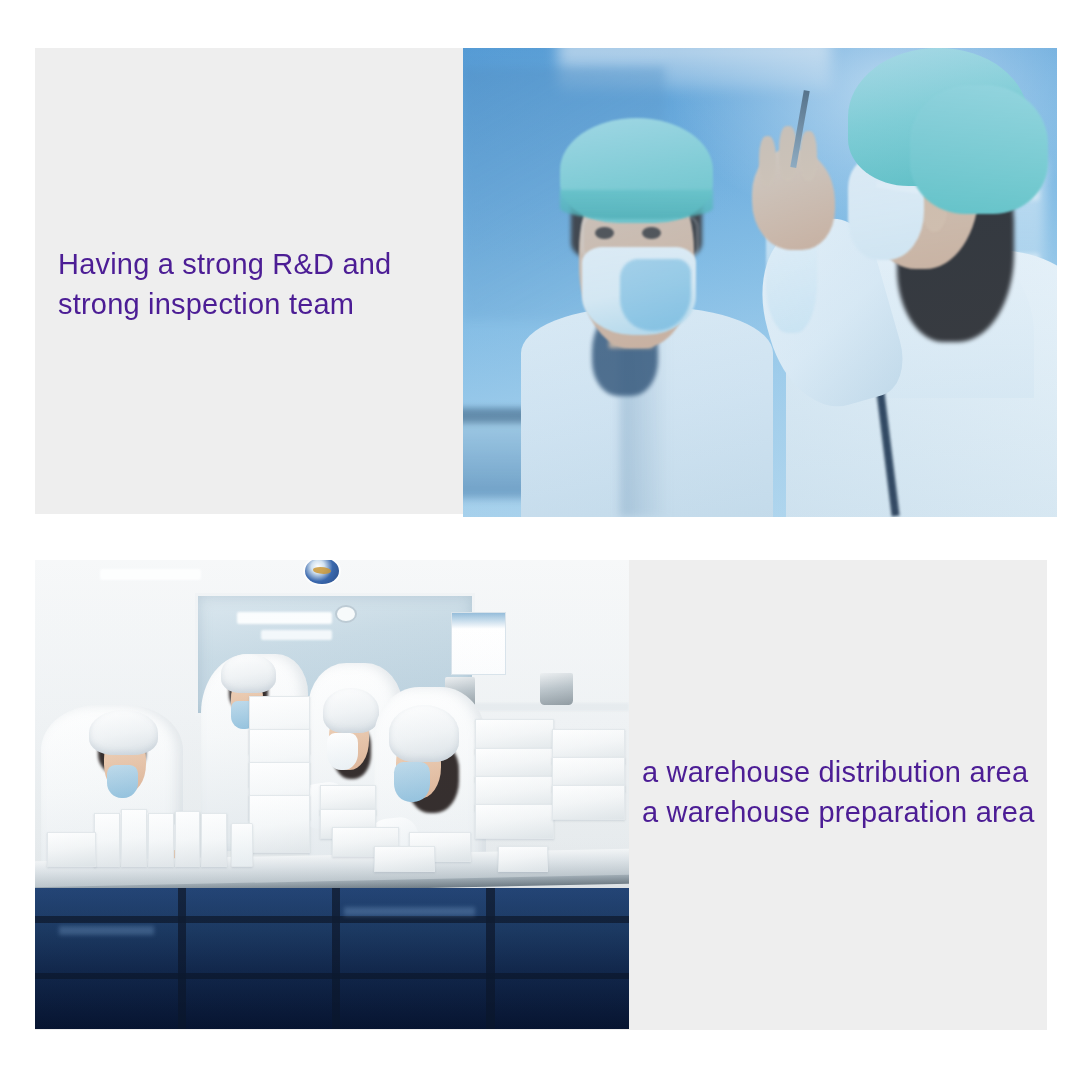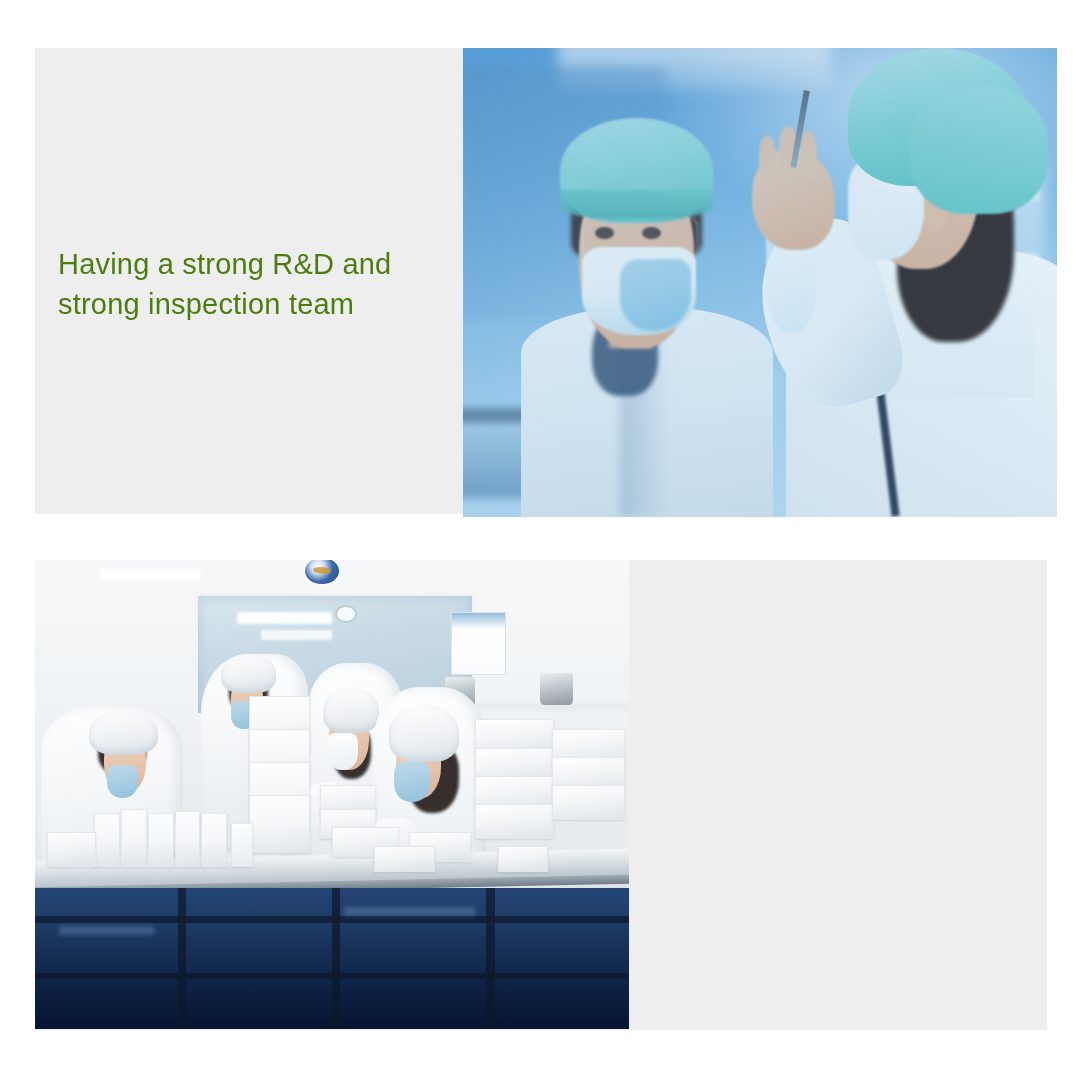--- a/index.html
+++ b/index.html
@@ -28,21 +28,21 @@
     position: absolute;
     background: #eeeeee;
   }
   .photo {
     position: absolute;
     overflow: hidden;
   }
 
   .caption {
     position: absolute;
-    color: #4d7c0f;
+    color: #4c1d95;
     font-size: 29px;
     line-height: 40px;
     font-weight: 400;
     letter-spacing: 0.2px;
     white-space: nowrap;
   }
   .caption .line { display: block; }
 
   
   #top-panel   { left: 35px;  top: 48px;  width: 470px; height: 466px; }
@@ -537,14 +537,18 @@
     <div class="wh-frame-bar" style="left:0;top:88%;width:100%;height:1.3%"></div>
     <div class="wh-frame-bar" style="left:24%;top:70%;width:1.4%;height:30%"></div>
     <div class="wh-frame-bar" style="left:50%;top:70%;width:1.4%;height:30%"></div>
     <div class="wh-frame-bar" style="left:76%;top:70%;width:1.4%;height:30%"></div>
     <div class="wh-frame-hl" style="left:4%;top:78%;width:16%;height:2%"></div>
     <div class="wh-frame-hl" style="left:52%;top:74%;width:22%;height:2%"></div>
 
     <div class="wh-tint"></div>
   </div>
 
+  <div class="caption" id="bottom-caption">
+    <span class="line">a warehouse distribution area</span>
+    <span class="line">a warehouse preparation area</span>
+  </div>
 
 </div>
 
 </body></html>

